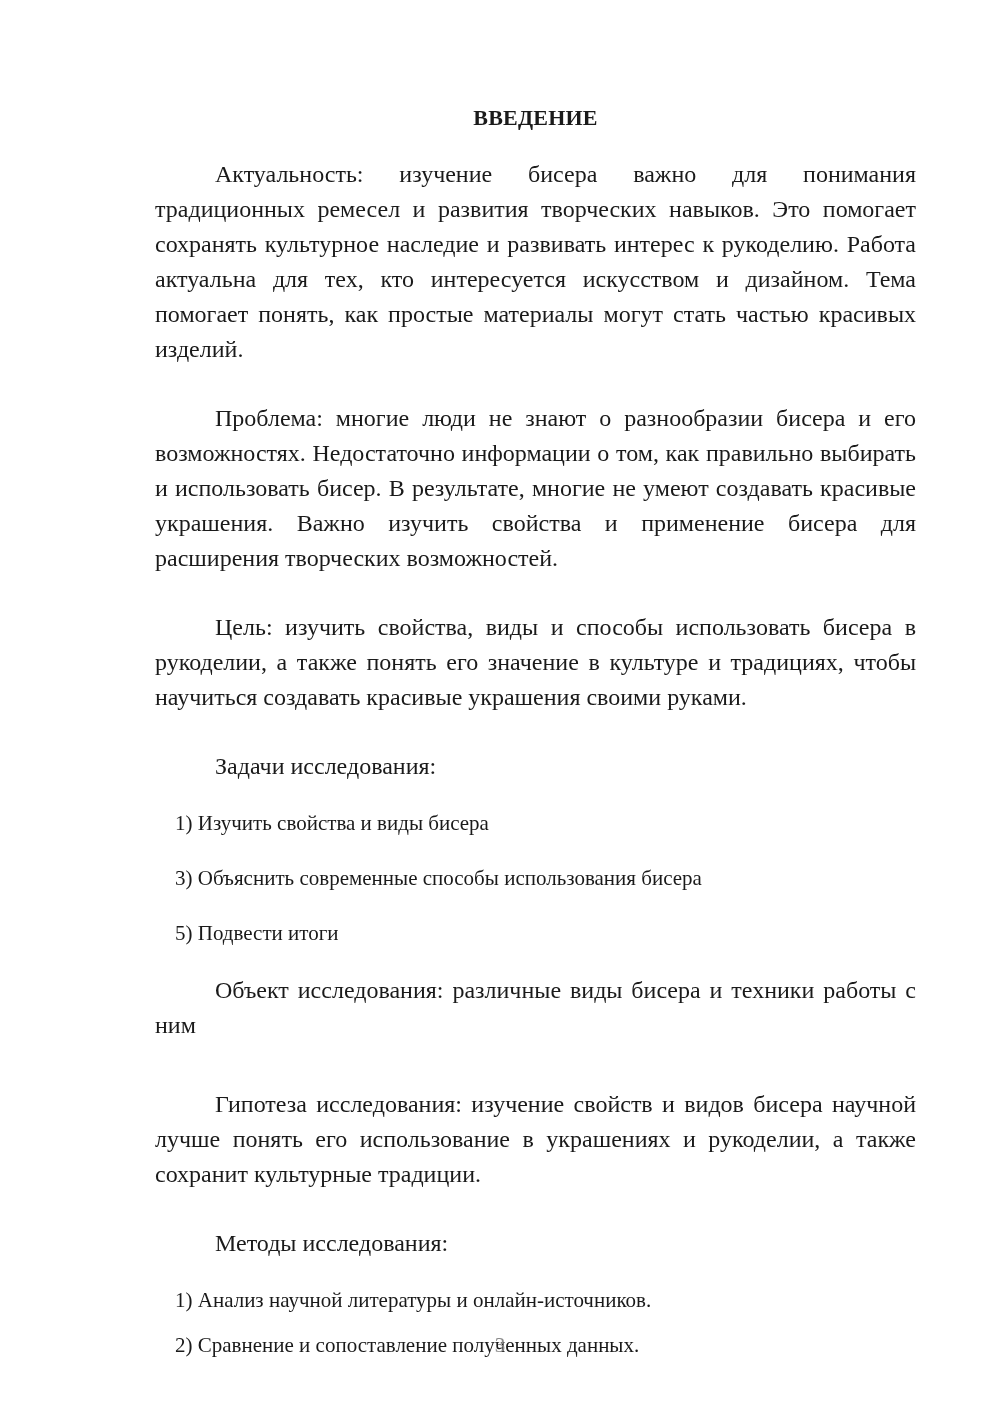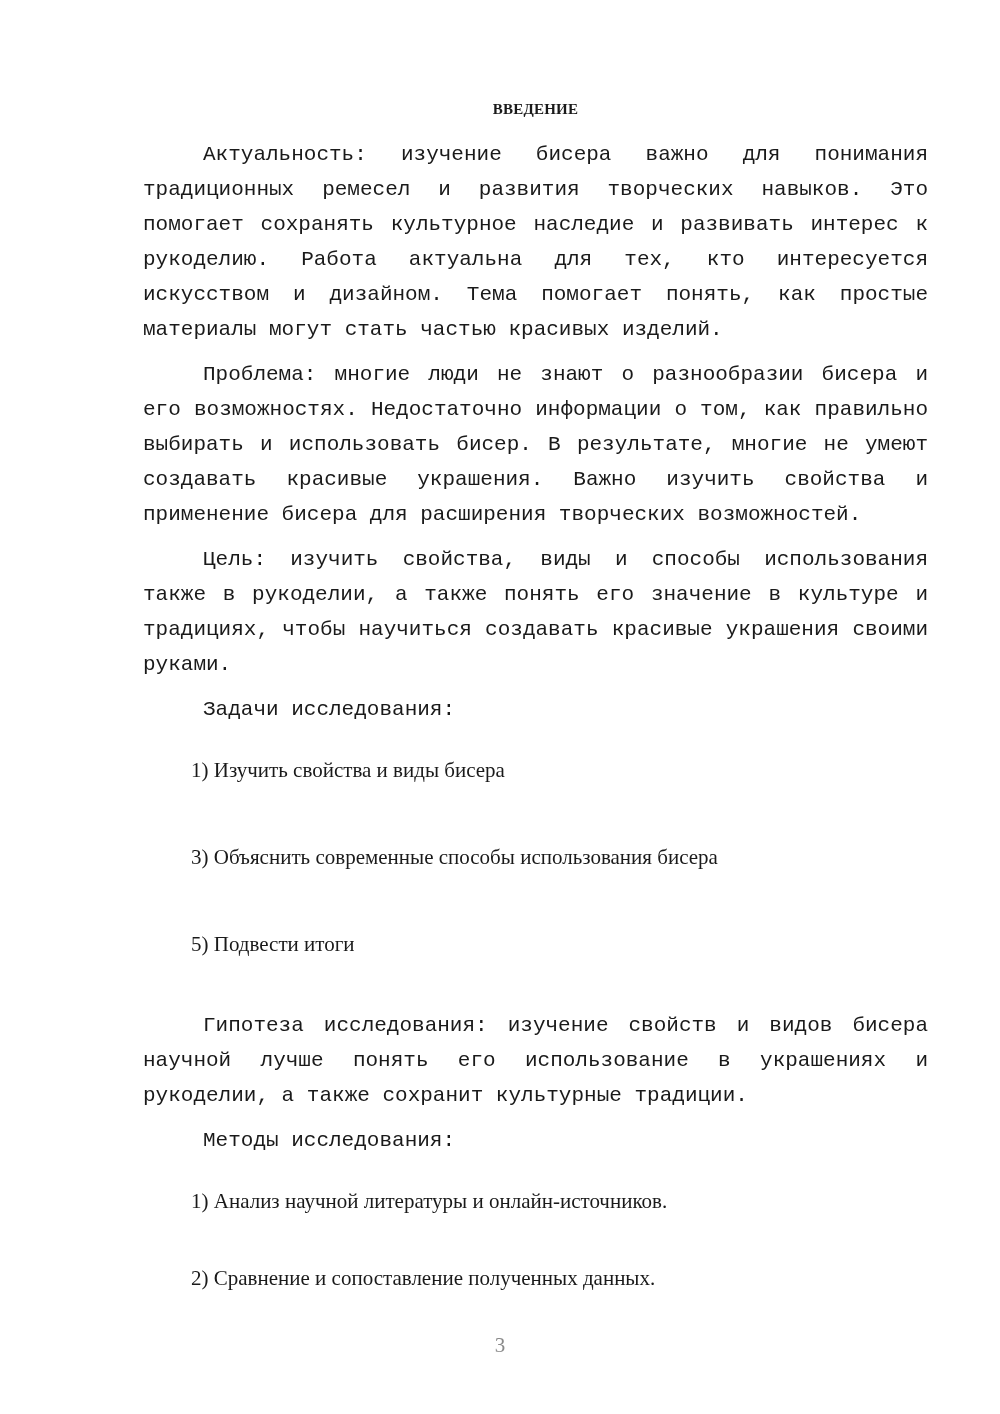--- a/index.html
+++ b/index.html
@@ -17,40 +17,39 @@
     }
     .page {
       position: absolute;
       left: 143px;
       top: 92px;
       width: 785px;
     }
     .title {
       text-align: center;
       font-weight: bold;
-      font-size: 15px;
+      font-size: 22px;
       line-height: 35px;
-      margin: 0 0 0 0;
+      margin: 8px 0 0 0;
       letter-spacing: 0.2px;
     }
     .para {
-      font-size: 21px;
+      font-size: 24px;
       line-height: 35px;
       text-align: justify;
       text-indent: 60px;
-      margin: 0;
-      font-family: Liberation Mono, monospace;
+      margin: 12px;
     }
     .gap { height: 10px; }
     .gap-sm { height: 10px; }
     .list-item {
       font-size: 21px;
       line-height: 35px;
       padding-left: 32px;
-      margin: 16px;
+      margin: 0;
     }
     .list-gap { height: 10px; }
     .page-number {
       position: absolute;
       left: 0;
       width: 1000px;
       top: 1333px;
       text-align: center;
       font-size: 21px;
       color: #8a8a8a;
@@ -62,35 +61,36 @@
 <div class="page">
   <h1 class="title">ВВЕДЕНИЕ</h1>
 
   <div class="gap-sm"></div>
   <p class="para">Актуальность: изучение бисера важно для понимания традиционных ремесел и развития творческих навыков. Это помогает сохранять культурное наследие и развивать интерес к рукоделию. Работа актуальна для тех, кто интересуется искусством и дизайном. Тема помогает понять, как простые материалы могут стать частью красивых изделий.</p>
 
   <div class="gap"></div>
   <p class="para">Проблема: многие люди не знают о разнообразии бисера и его возможностях. Недостаточно информации о том, как правильно выбирать и использовать бисер. В результате, многие не умеют создавать красивые украшения. Важно изучить свойства и применение бисера для расширения творческих возможностей.</p>
 
   <div class="gap"></div>
-  <p class="para">Цель: изучить свойства, виды и способы использования также в рукоделии, а также понять его значение в культуре и традициях, чтобы научиться создавать красивые украшения своими руками.</p>
+  <p class="para">Цель: изучить свойства, виды и способы использовать бисера в рукоделии, а также понять его значение в культуре и традициях, чтобы научиться создавать красивые украшения своими руками.</p>
 
   <div class="gap"></div>
   <p class="para">Задачи исследования:</p>
 
   <div class="list-gap"></div>
   <p class="list-item">1) Изучить свойства и виды бисера</p>
   <div class="list-gap"></div>
   <div class="list-gap"></div>
   <p class="list-item">3) Объяснить современные способы использования бисера</p>
   <div class="list-gap"></div>
   <div class="list-gap"></div>
   <p class="list-item">5) Подвести итоги</p>
 
   <div class="gap"></div>
+  <p class="para">Объект исследования: различные виды бисера и техники работы с ним</p>
 
   <div class="gap"></div>
 
   <div class="gap"></div>
   <p class="para">Гипотеза исследования: изучение свойств и видов бисера научной лучше понять его использование в украшениях и рукоделии, а также сохранит культурные традиции.</p>
 
   <div class="gap"></div>
   <p class="para">Методы исследования:</p>
 
   <div class="list-gap"></div>

